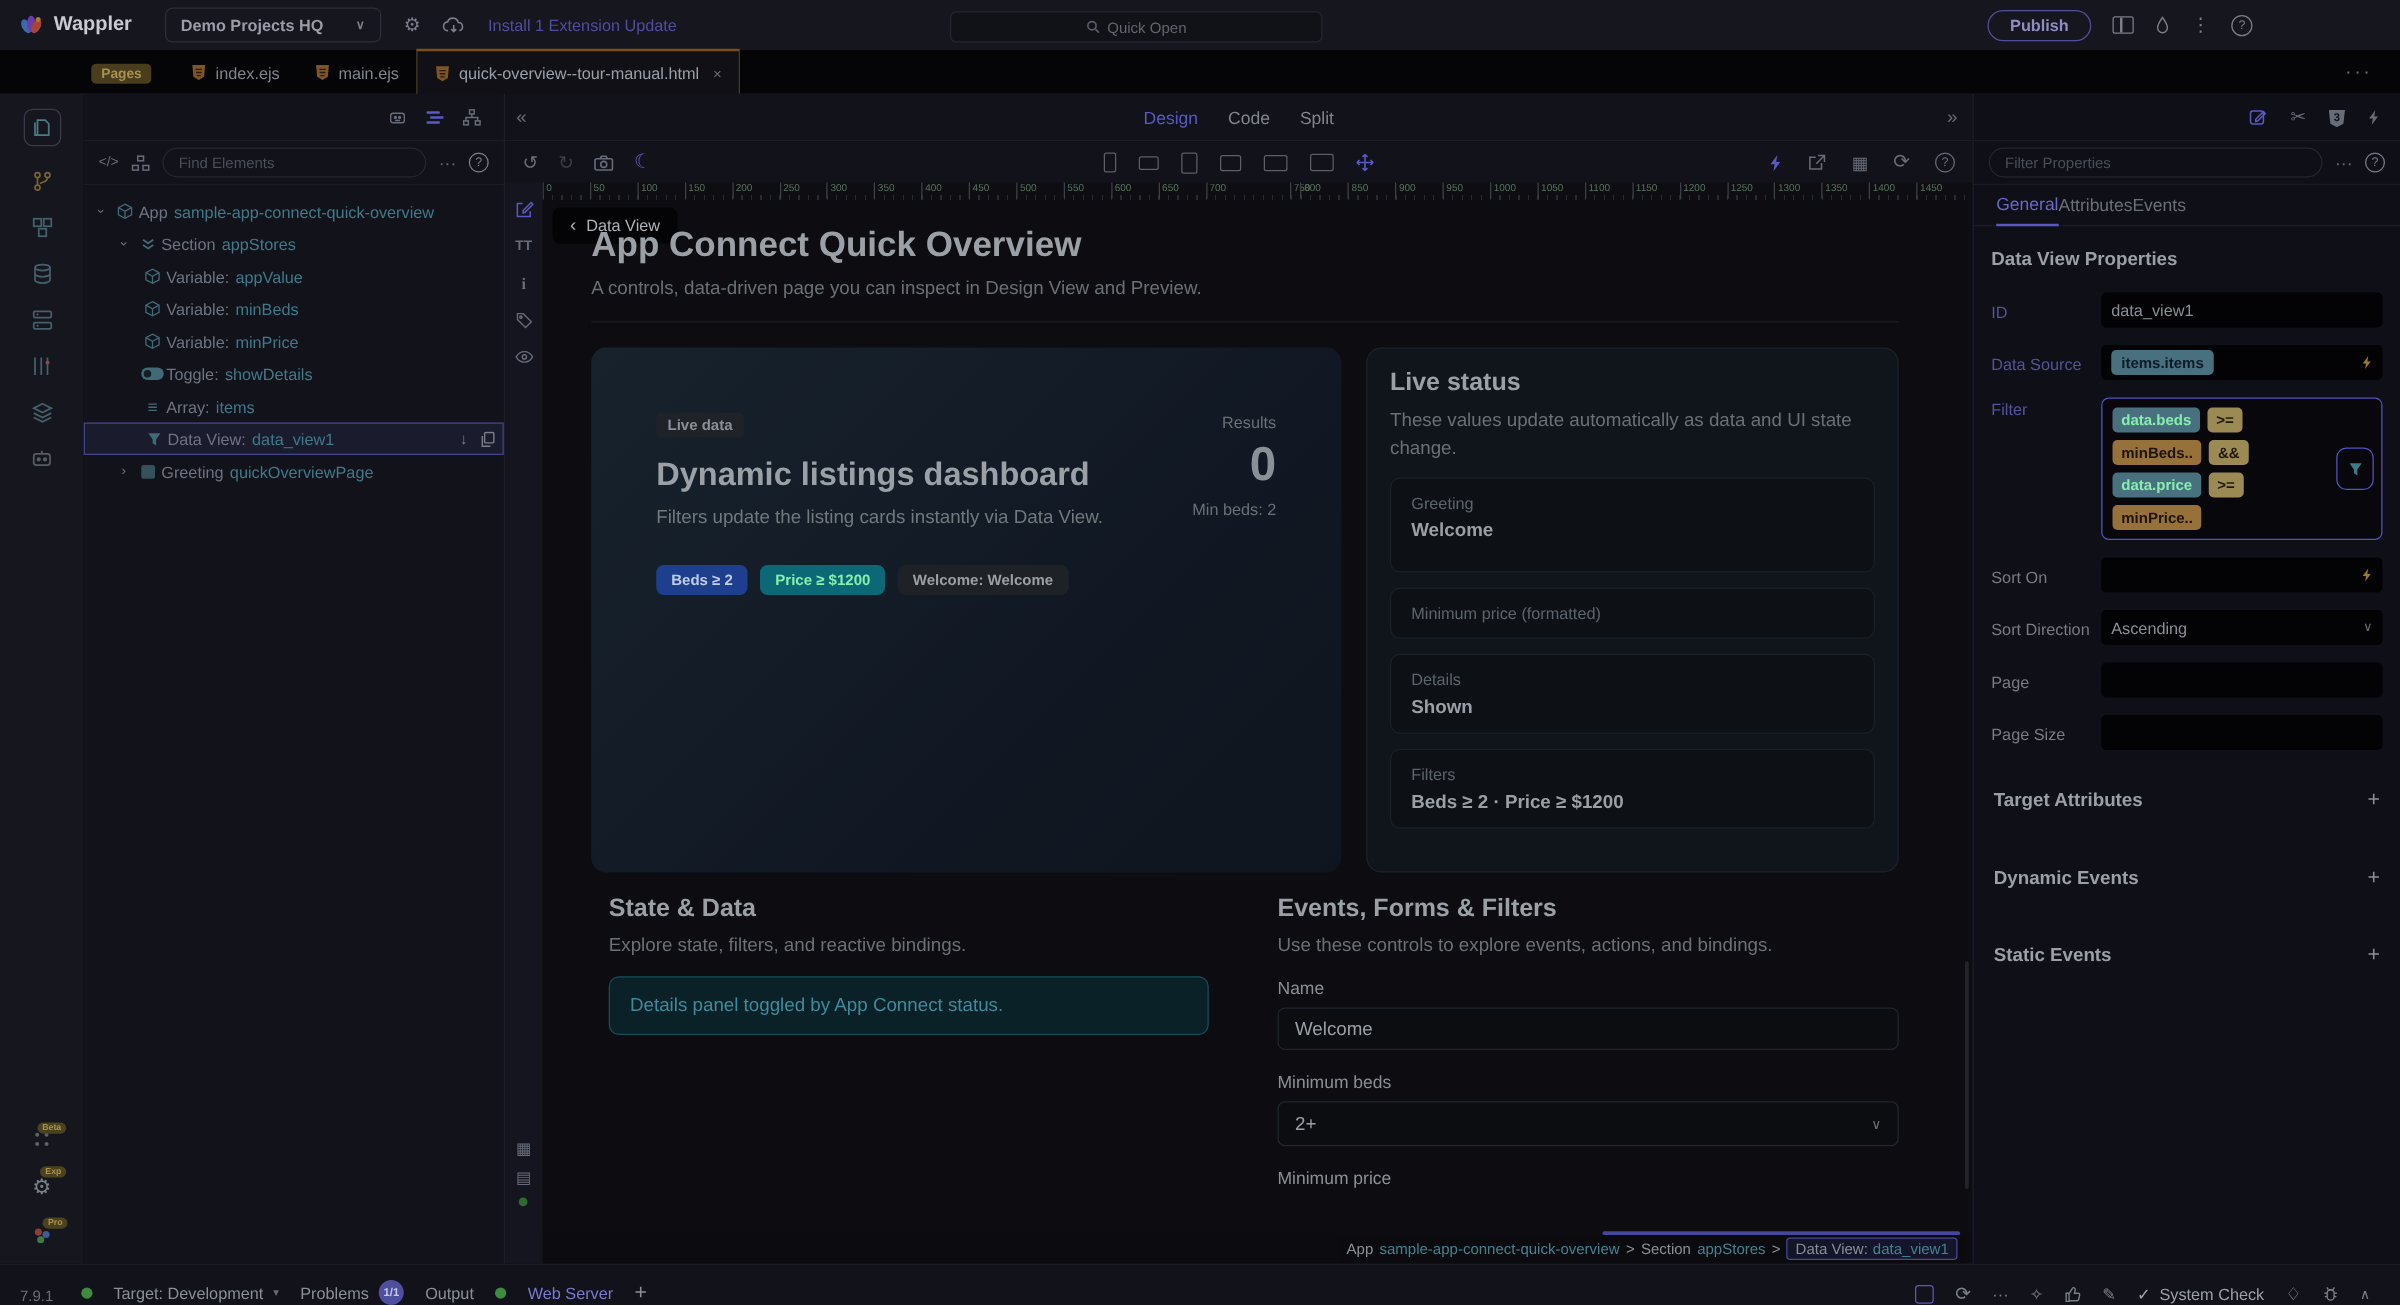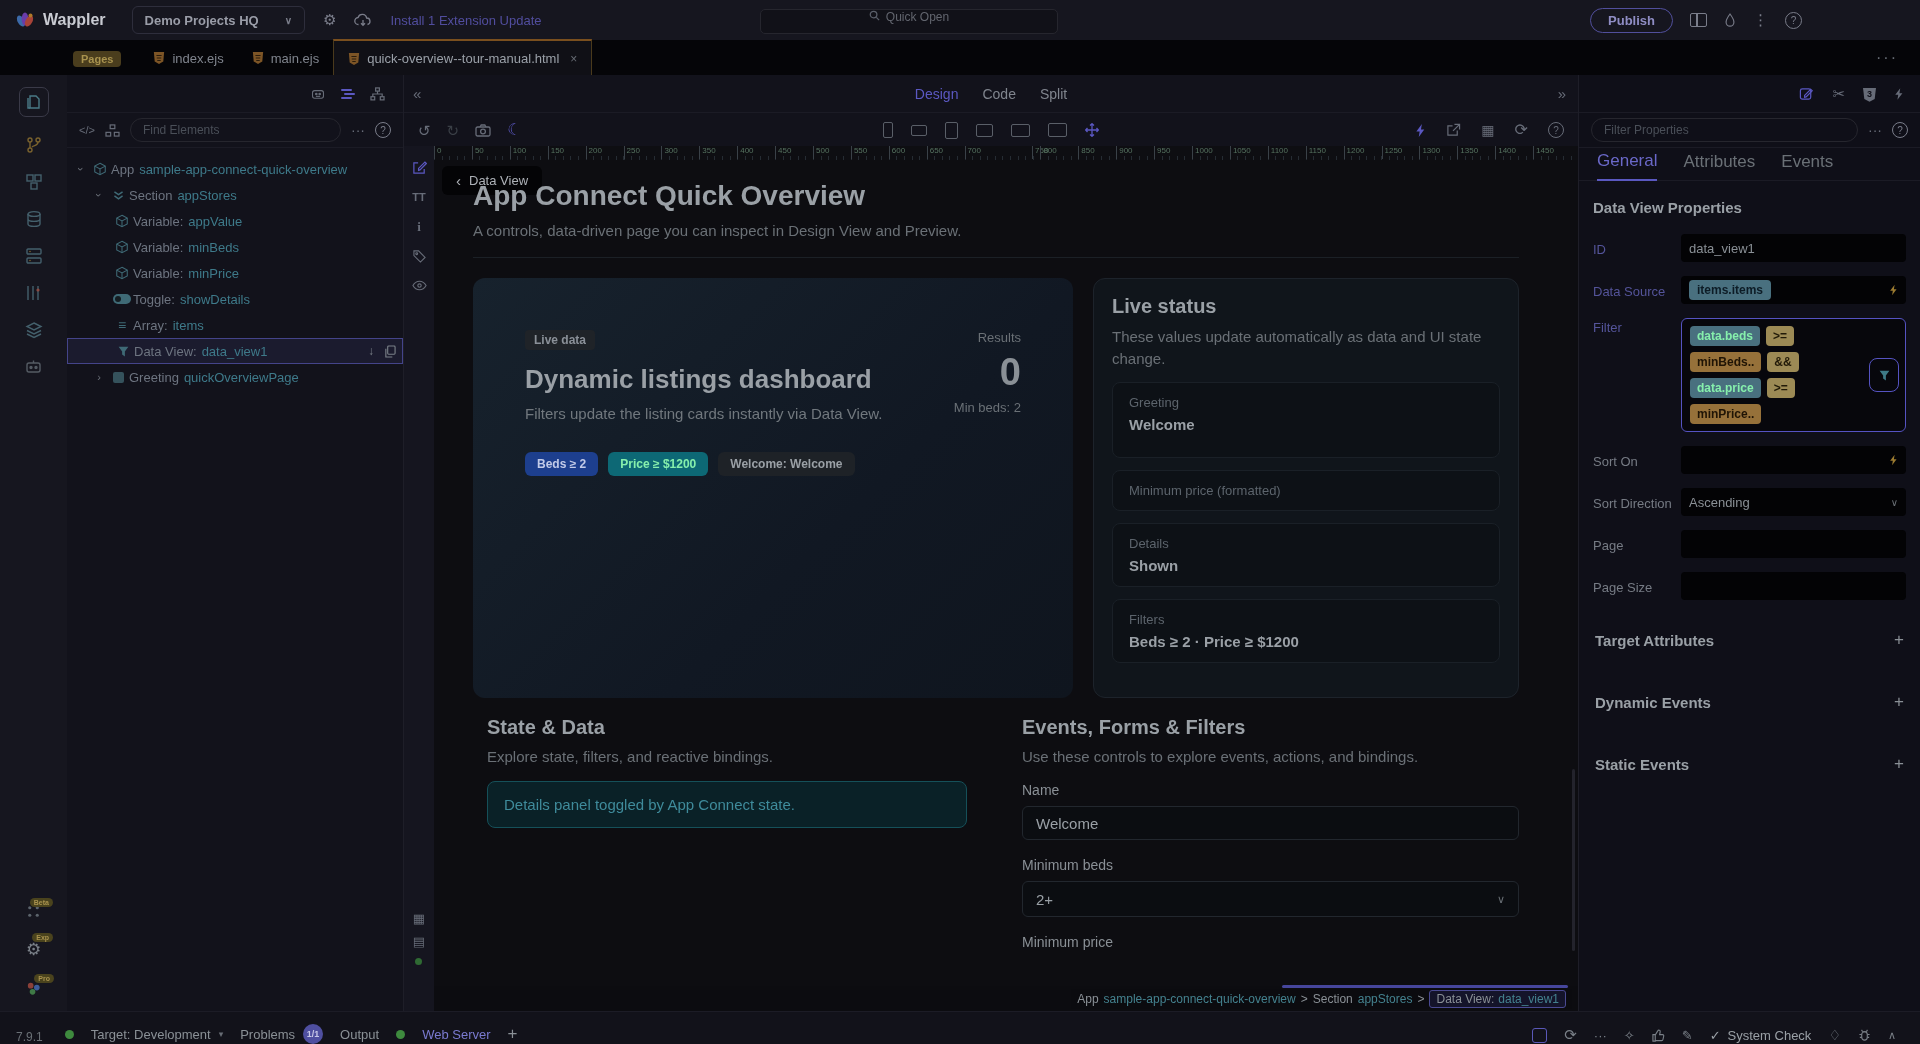--- a/index.html
+++ b/index.html
@@ -9,21 +9,21 @@
   .flex{display:flex;align-items:center;}
   svg{display:block;}
   
   #topbar{left:0;top:0;width:1920px;height:40px;background:#16161f;display:flex;align-items:center;}
   .logo-text{color:#c9cbd2;font-weight:bold;font-size:16px;margin-left:7px;}
   .proj-btn{margin-left:26px;height:26px;border:1px solid #2e2e3c;border-radius:6px;padding:0 12px;
             color:#9a9da8;font-size:13px;font-weight:bold;display:flex;align-items:center;gap:26px;}
   .tb-ic{color:#7a7d8a;font-size:15px;margin-left:18px;}
   .update-link{color:#514d9e;font-size:13px;margin-left:18px;}
   #quick-open{left:760px;top:9px;width:296px;height:23px;border:1px solid #26262e;border-radius:5px;
-              background:#111118;display:flex;align-items:flex-start;justify-content:center;gap:6px;
+              background:#111118;display:flex;align-items:center;justify-content:center;gap:6px;
               color:#62656e;font-size:12px;}
   #topbar-right{margin-left:auto;display:flex;align-items:center;gap:17px;padding-right:118px;}
   .publish-btn{border:1.5px solid #514f9c;border-radius:999px;padding:4px 17px;color:#8f8dc4;
                font-size:13px;font-weight:bold;background:transparent;}
   .panel-ic{width:15px;height:12px;border:1.5px solid #7a7d8a;border-radius:2px;position:relative;}
   .panel-ic::after{content:"";position:absolute;left:5px;top:0;bottom:0;width:1.5px;background:#7a7d8a;}
   .help-circ{width:15px;height:15px;border:1.5px solid #7a7d8a;border-radius:50%;display:flex;
              align-items:center;justify-content:center;font-size:10px;color:#7a7d8a;}
   
   #tabbar{left:0;top:40px;width:1920px;height:35px;background:#050508;display:flex;align-items:flex-end;
@@ -136,22 +136,22 @@
   #breadcrumb{position:absolute;right:6px;top:914px;height:20px;display:flex;align-items:center;gap:5px;
               background:#0b0b0f;font-size:12px;color:#8a9096;padding:0 6px;}
   .bc-val{color:#44828f;}
   .bc-box{border:1px solid #4a4a92;background:#14142a;border-radius:3px;padding:1px 6px;display:flex;gap:4px;}
   
   #props{left:1578px;top:75px;width:342px;height:936px;background:#0f0f18;border-left:1px solid #1e1e28;
          box-sizing:border-box;}
   .pp-rowA{height:37px;display:flex;align-items:center;justify-content:flex-end;gap:18px;padding-right:16px;
            border-bottom:1px solid #1b1b25;}
   .pp-rowB{height:34px;display:flex;align-items:center;gap:10px;padding:0 12px;border-bottom:1px solid #1b1b25;}
-  .pp-tabs{height:32px;display:flex;align-items:flex-end;gap:26px;padding:0 18px;border-bottom:1px solid #1b1b25;
-           font-size:17px;color:#6a7076;}
+  .pp-tabs{height:32px;display:flex;align-items:flex-end;padding:0 18px;border-bottom:1px solid #1b1b25;
+           font-size:14px;color:#6a7076;}
   .pp-tab{padding-bottom:8px;}
   .pp-tab.on{color:#6a68c8;border-bottom:2px solid #5a58c0;margin-bottom:-1px;}
   .pp-body{padding:18px 14px 0 14px;}
   .pp-title{font-size:15px;font-weight:bold;color:#9aa0a6;margin-bottom:18px;}
   .prow{display:flex;margin-bottom:14px;align-items:center;}
   .prow.top{align-items:flex-start;}
   .plabel{width:88px;flex:none;font-size:13px;color:#54549a;padding-top:2px;}
   .plabel.gray{color:#767b84;}
   .pctrl{flex:1;position:relative;}
   .blk-input{height:28px;background:#030305;border-radius:4px;display:flex;align-items:center;
@@ -633,21 +633,21 @@
       </div>
       <div class="sc-box">
         <div class="lbl">Filters</div>
         <div class="val">Beds ≥ 2 · Price ≥ $1200</div>
       </div>
     </div>
 
     <div id="state-sec">
       <div class="sec-h2">State &amp; Data</div>
       <div class="sec-p">Explore state, filters, and reactive bindings.</div>
-      <div class="alert-box">Details panel toggled by App Connect state.</div>
+      <div class="alert-box">Details panel toggled by App Connect status.</div>
     </div>
 
     <div id="events-sec">
       <div class="sec-h2">Events, Forms &amp; Filters</div>
       <div class="sec-p">Use these controls to explore events, actions, and bindings.</div>
       <div class="fld-lbl">Name</div>
       <input class="fld-input" value="Welcome" style="">
       <div class="fld-lbl">Minimum beds</div>
       <div class="fld-select">
         <span>2+</span>

